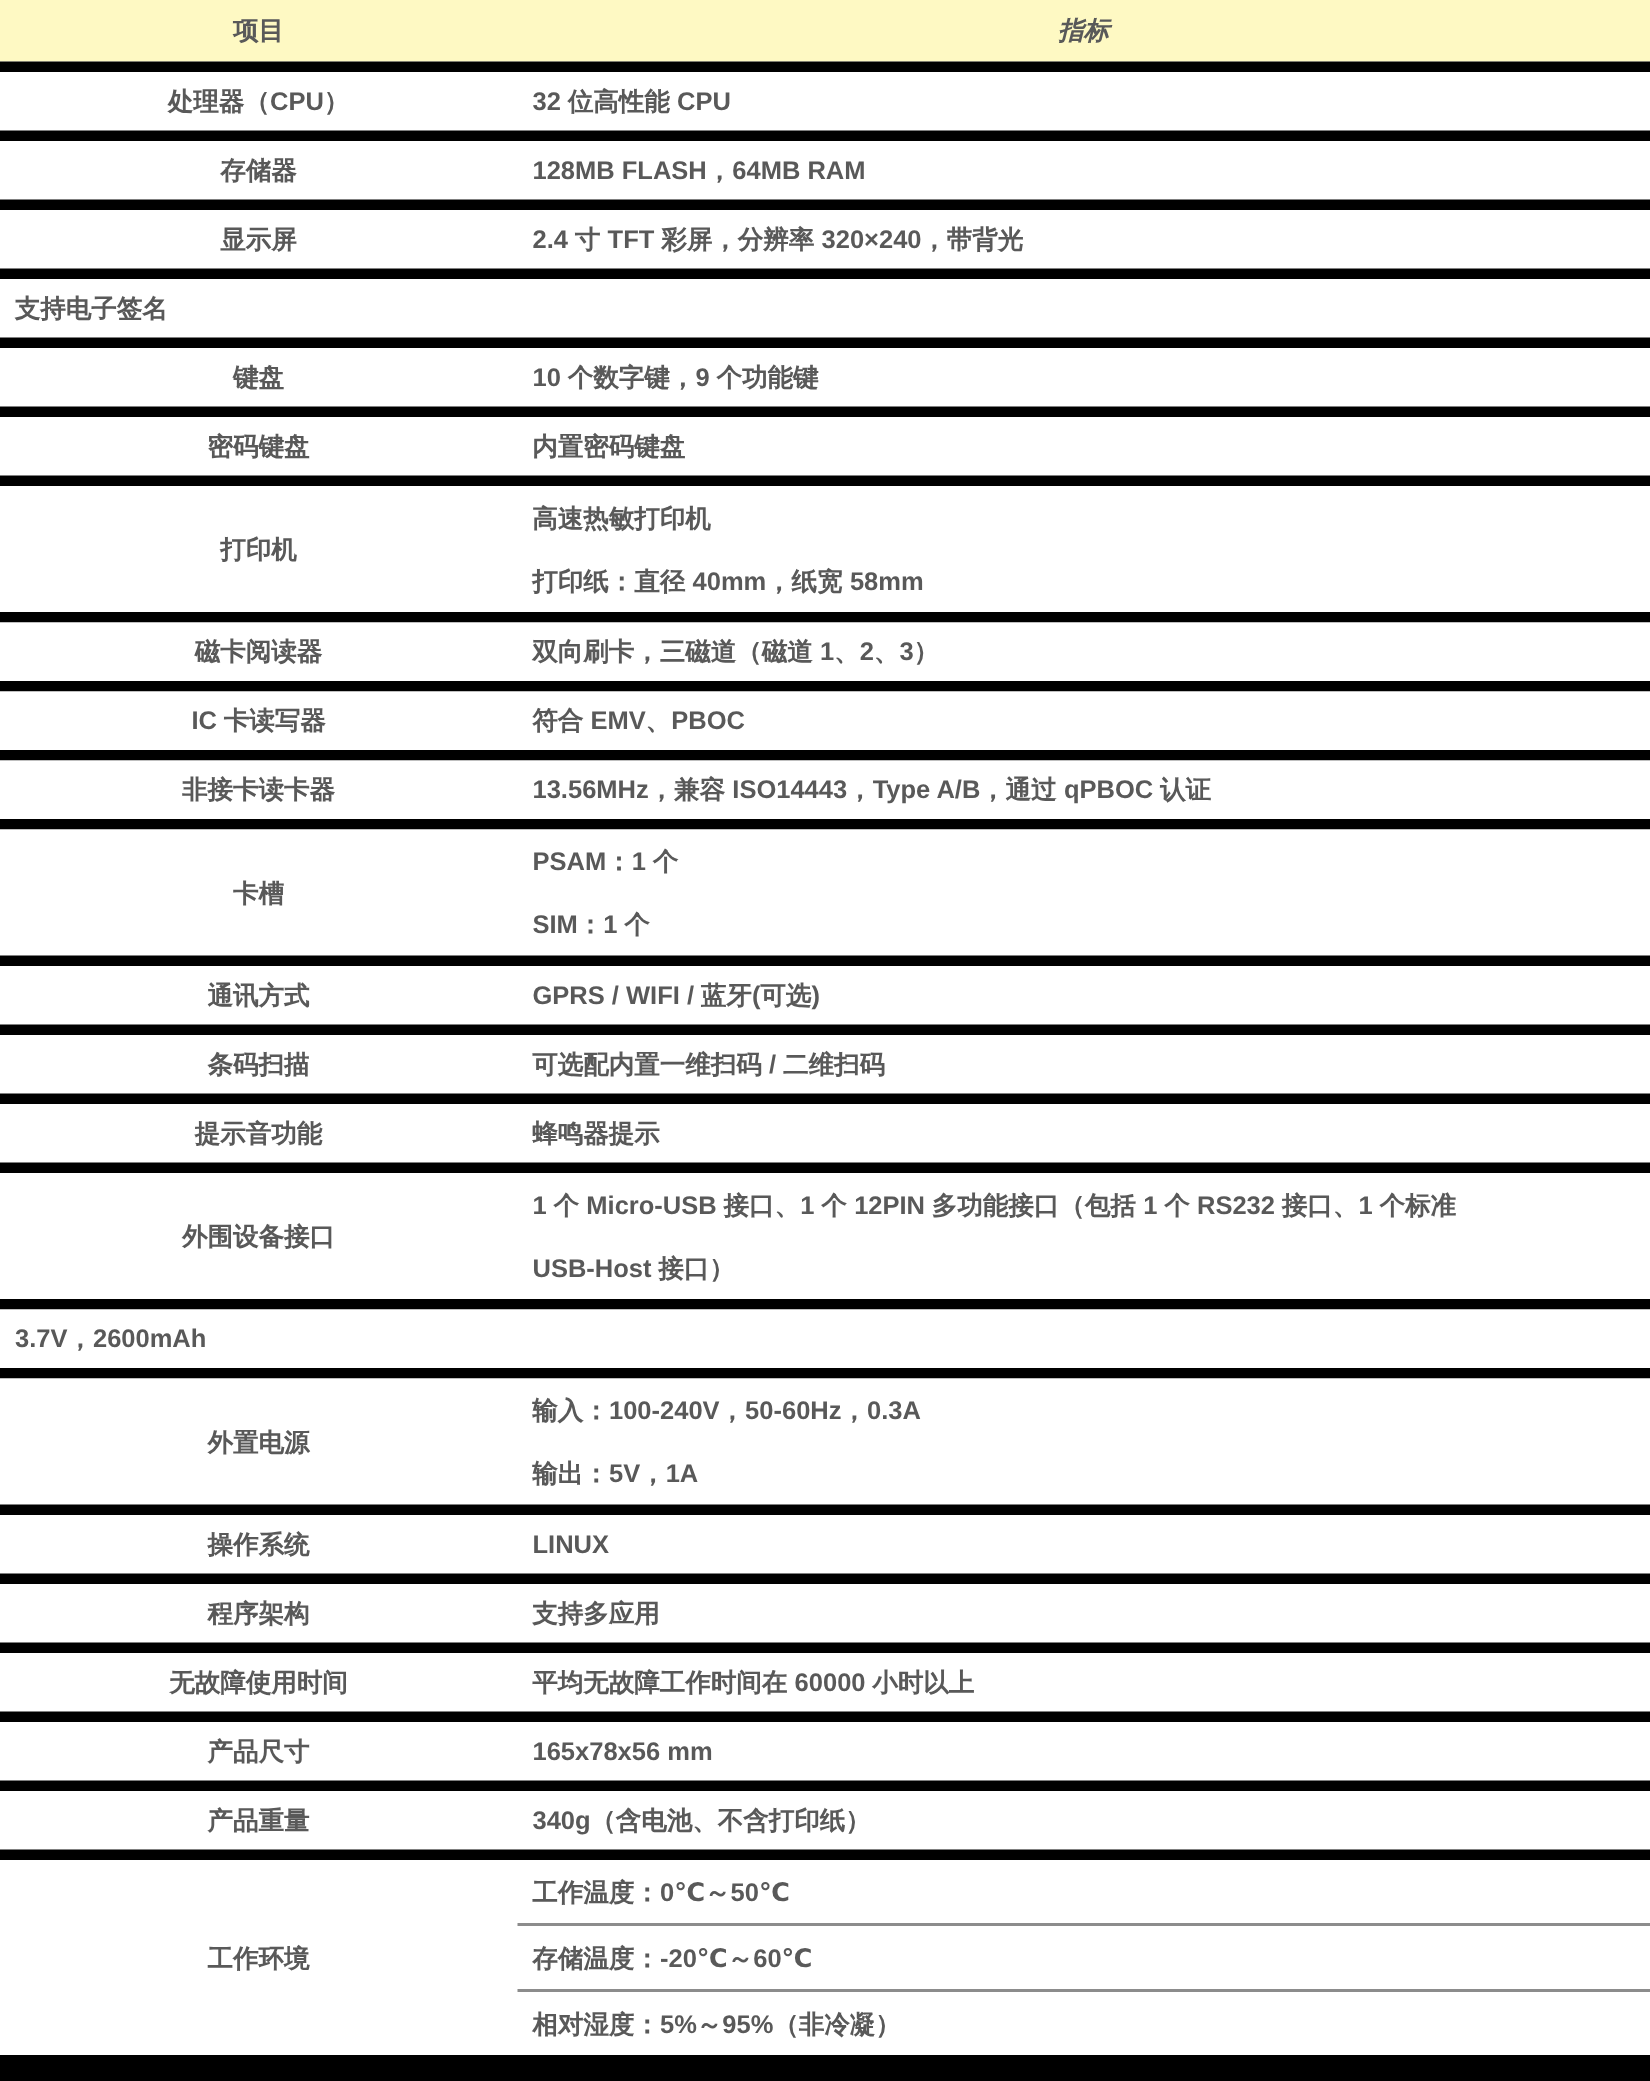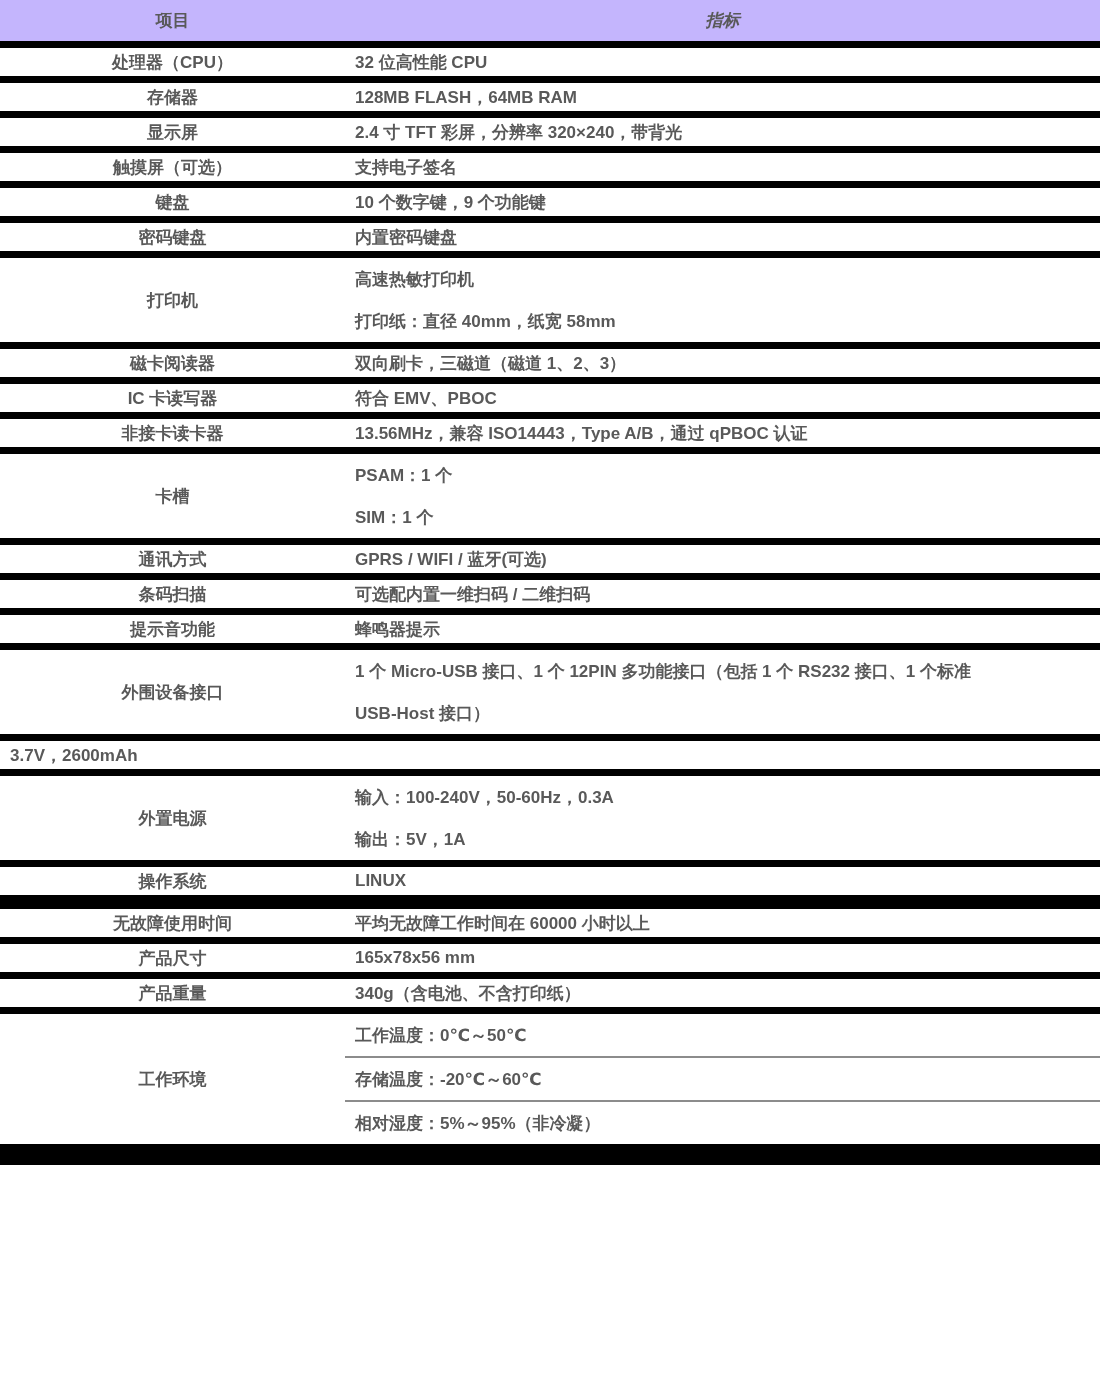--- a/index.html
+++ b/index.html
@@ -12,21 +12,21 @@
     font-family: "Liberation Sans", "DejaVu Sans", sans-serif;
     font-weight: bold;
     color: #595959;
     font-size: 17px;
   }
   .spec-table { width: 1100px; }
   .header-row {
     display: flex;
     height: 41px;
     align-items: center;
-    background: #c4b5fd;
+    background: #fef9c3;
   }
   .header-cell { text-align: center; }
   .header-cell.left  { width: 345px; }
   .header-cell.right { flex: 1; font-style: italic; }
   .bar {
     height: 7px;
     width: 100%;
     background: #000000;
   }
   .bar.bar-bottom { height: 21px; }
@@ -46,21 +46,21 @@
     display: flex;
     flex-direction: column;
     justify-content: center;
   }
   .spec-line {
     display: flex;
     align-items: center;
     padding-left: 10px;
     white-space: nowrap;
   }
-  .spec-line.single { height: 28px; }
+  .spec-line.single { height: 39px; }
   .spec-line.multi  { height: 42px; text-align: center; }
   .inner-divider {
     height: 2px;
     width: 100%;
     background: #8c8c8c;
   }
 </style>
 </head>
 <body>
 
@@ -86,21 +86,20 @@
     </div>
     <div class="bar"></div>
     <div class="row">
       <div class="label-cell">显示屏</div>
       <div class="spec-cell">
         <div class="spec-line single">2.4 寸 TFT 彩屏，分辨率 320×240，带背光</div>
       </div>
     </div>
     <div class="bar"></div>
     <div class="row">
-      <div class="label-cell">触摸屏（可选）</div>
       <div class="spec-cell">
         <div class="spec-line single">支持电子签名</div>
       </div>
     </div>
     <div class="bar"></div>
     <div class="row">
       <div class="label-cell">键盘</div>
       <div class="spec-cell">
         <div class="spec-line single">10 个数字键，9 个功能键</div>
       </div>
@@ -193,20 +192,26 @@
       </div>
     </div>
     <div class="bar"></div>
     <div class="row">
       <div class="label-cell">操作系统</div>
       <div class="spec-cell">
         <div class="spec-line single">LINUX</div>
       </div>
     </div>
     <div class="bar"></div>
+    <div class="row">
+      <div class="label-cell">程序架构</div>
+      <div class="spec-cell">
+        <div class="spec-line single">支持多应用</div>
+      </div>
+    </div>
     <div class="bar"></div>
     <div class="row">
       <div class="label-cell">无故障使用时间</div>
       <div class="spec-cell">
         <div class="spec-line single">平均无故障工作时间在 60000 小时以上</div>
       </div>
     </div>
     <div class="bar"></div>
     <div class="row">
       <div class="label-cell">产品尺寸</div>

